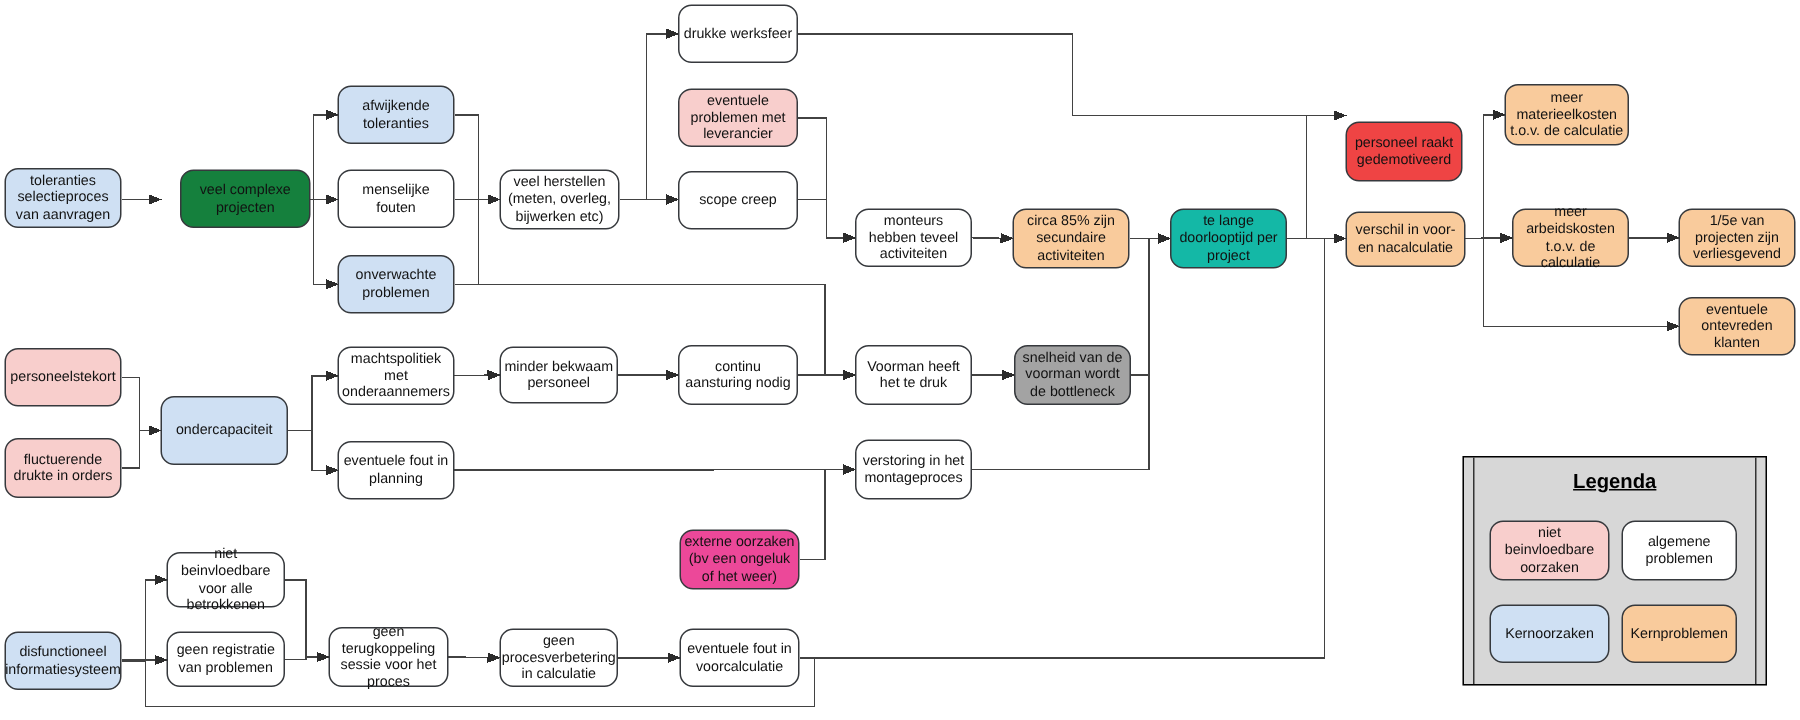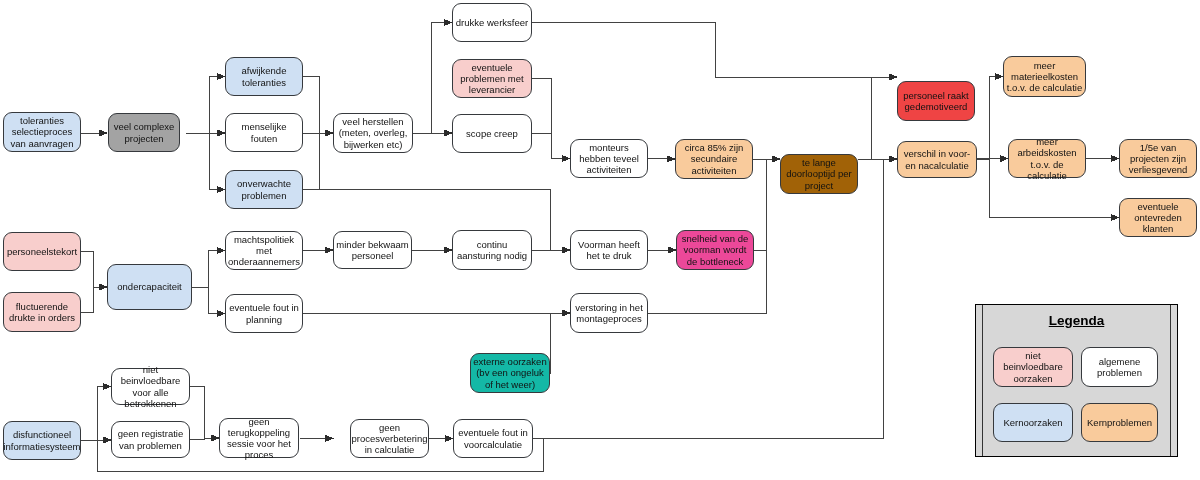--- a/index.html
+++ b/index.html
@@ -82,51 +82,51 @@
       <polyline points="81,440.5 97,440.5 97,471 543,471 543,438.5 883,438.5 883,159 897,159" fill="none" stroke="#424242" stroke-width="1" marker-end="url(#arrowhead)"></polyline>
     </svg>
 
   <div id="legend-box" style="background: rgb(215, 215, 215); border-color: rgb(0, 0, 0);">
     <div class="legend-inner-line left"></div>
     <div class="legend-inner-line right"></div>
     <div id="legend-title">Legenda</div>
   </div>
 
 <div class="node" style="left: 3px; top: 112px; width: 78px; height: 40px; background: rgb(207, 224, 243); border-color: rgb(54, 57, 61); color: rgb(18, 18, 18);">toleranties selectieproces van aanvragen</div>
-    <div class="node" style="left: 108px; top: 113px; width: 72px; height: 39px; background: #a3a3a3; border-color: rgb(54, 57, 61); color: rgb(18, 18, 18);">veel complexe projecten</div>
+    <div class="node" style="left: 120px; top: 113px; width: 87px; height: 39px; background: #15803d; border-color: rgb(54, 57, 61); color: rgb(18, 18, 18);">veel complexe projecten</div>
     <div class="node" style="left: 225px; top: 57px; width: 78px; height: 39px; background: rgb(207, 224, 243); border-color: rgb(54, 57, 61); color: rgb(18, 18, 18);">afwijkende toleranties</div>
     <div class="node" style="left: 225px; top: 113px; width: 78px; height: 39px; background: rgb(255, 255, 255); border-color: rgb(54, 57, 61); color: rgb(18, 18, 18);">menselijke fouten</div>
     <div class="node" style="left: 225px; top: 170px; width: 78px; height: 39px; background: rgb(207, 224, 243); border-color: rgb(54, 57, 61); color: rgb(18, 18, 18);">onverwachte problemen</div>
     <div class="node" style="left: 333px; top: 113px; width: 80px; height: 40px; background: rgb(255, 255, 255); border-color: rgb(54, 57, 61); color: rgb(18, 18, 18);">veel herstellen (meten, overleg, bijwerken etc)</div>
     <div class="node" style="left: 452px; top: 3px; width: 80px; height: 39px; background: rgb(255, 255, 255); border-color: rgb(54, 57, 61); color: rgb(18, 18, 18);">drukke werksfeer</div>
     <div class="node" style="left: 452px; top: 59px; width: 80px; height: 39px; background: rgb(248, 206, 204); border-color: rgb(54, 57, 61); color: rgb(18, 18, 18);">eventuele problemen met leverancier</div>
     <div class="node" style="left: 452px; top: 114px; width: 80px; height: 39px; background: rgb(255, 255, 255); border-color: rgb(54, 57, 61); color: rgb(18, 18, 18);">scope creep</div>
     <div class="node" style="left: 570px; top: 139px; width: 78px; height: 39px; background: rgb(255, 255, 255); border-color: rgb(54, 57, 61); color: rgb(18, 18, 18);">monteurs hebben teveel activiteiten</div>
     <div class="node" style="left: 675px; top: 139px; width: 78px; height: 40px; background: rgb(249, 203, 156); border-color: rgb(54, 57, 61); color: rgb(18, 18, 18); text-align: center;">circa 85% zijn secundaire activiteiten</div>
-    <div class="node" style="left: 780px; top: 139px; width: 78px; height: 40px; background: #a16207; border-color: rgb(54, 57, 61); color: rgb(18, 18, 18); margin-top: 15px;">te lange doorlooptijd per project</div>
+    <div class="node" style="left: 780px; top: 139px; width: 78px; height: 40px; background: #14b8a6; border-color: rgb(54, 57, 61); color: rgb(18, 18, 18);">te lange doorlooptijd per project</div>
     <div class="node" style="left: 897px; top: 57px; width: 78px; height: 40px; background: #ef4444; border-color: rgb(54, 57, 61); color: rgb(18, 18, 18); margin-top: 24px;">personeel raakt gedemotiveerd</div>
     <div class="node" style="left: 1003px; top: 56px; width: 83px; height: 41px; background: rgb(249, 203, 156); border-color: rgb(54, 57, 61); color: rgb(18, 18, 18);">meer materieelkosten t.o.v. de calculatie</div>
     <div class="node" style="left: 897px; top: 141px; width: 80px; height: 37px; background: rgb(249, 203, 156); border-color: rgb(54, 57, 61); color: rgb(18, 18, 18);">verschil in voor- en nacalculatie</div>
     <div class="node" style="left: 1008px; top: 139px; width: 78px; height: 39px; background: rgb(249, 203, 156); border-color: rgb(54, 57, 61); color: rgb(18, 18, 18);">meer arbeidskosten t.o.v. de calculatie</div>
     <div class="node" style="left: 1119px; top: 139px; width: 78px; height: 39px; background: rgb(249, 203, 156); border-color: rgb(54, 57, 61); color: rgb(18, 18, 18);">1/5e van projecten zijn verliesgevend</div>
     <div class="node" style="left: 1119px; top: 198px; width: 78px; height: 39px; background: rgb(249, 203, 156); border-color: rgb(54, 57, 61); color: rgb(18, 18, 18);">eventuele ontevreden klanten</div>
     <div class="node" style="left: 3px; top: 232px; width: 78px; height: 39px; background: rgb(248, 206, 204); border-color: rgb(54, 57, 61); color: rgb(18, 18, 18);">personeelstekort</div>
     <div class="node" style="left: 3px; top: 292px; width: 78px; height: 40px; background: rgb(248, 206, 204); border-color: rgb(54, 57, 61); color: rgb(18, 18, 18);">fluctuerende drukte in orders</div>
     <div class="node" style="left: 107px; top: 264px; width: 85px; height: 46px; background: rgb(207, 224, 243); border-color: rgb(54, 57, 61); color: rgb(18, 18, 18);">ondercapaciteit</div>
     <div class="node" style="left: 225px; top: 231px; width: 78px; height: 39px; background: rgb(255, 255, 255); border-color: rgb(54, 57, 61); color: rgb(18, 18, 18);">machtspolitiek met onderaannemers</div>
     <div class="node" style="left: 333px; top: 231px; width: 79px; height: 38px; background: rgb(255, 255, 255); border-color: rgb(54, 57, 61); color: rgb(18, 18, 18);">minder bekwaam personeel</div>
     <div class="node" style="left: 452px; top: 230px; width: 80px; height: 40px; background: rgb(255, 255, 255); border-color: rgb(54, 57, 61); color: rgb(18, 18, 18);">continu aansturing nodig</div>
     <div class="node" style="left: 570px; top: 230px; width: 78px; height: 40px; background: rgb(255, 255, 255); border-color: rgb(54, 57, 61); color: rgb(18, 18, 18);">Voorman heeft het te druk</div>
-    <div class="node" style="left: 676px; top: 230px; width: 78px; height: 40px; background: #ec4899; border-color: rgb(54, 57, 61); color: rgb(18, 18, 18);">snelheid van de voorman wordt de bottleneck</div>
+    <div class="node" style="left: 676px; top: 230px; width: 78px; height: 40px; background: #a3a3a3; border-color: rgb(54, 57, 61); color: rgb(18, 18, 18);">snelheid van de voorman wordt de bottleneck</div>
     <div class="node" style="left: 225px; top: 294px; width: 78px; height: 39px; background: rgb(255, 255, 255); border-color: rgb(54, 57, 61); color: rgb(18, 18, 18);">eventuele fout in planning</div>
     <div class="node" style="left: 570px; top: 293px; width: 78px; height: 40px; background: rgb(255, 255, 255); border-color: rgb(54, 57, 61); color: rgb(18, 18, 18);">verstoring in het montageproces</div>
-    <div class="node" style="left: 470px; top: 353px; width: 80px; height: 40px; background: #14b8a6; border-color: rgb(54, 57, 61); color: rgb(18, 18, 18);">externe oorzaken (bv een ongeluk of het weer)</div>
+    <div class="node" style="left: 453px; top: 353px; width: 80px; height: 40px; background: #ec4899; border-color: rgb(54, 57, 61); color: rgb(18, 18, 18);">externe oorzaken (bv een ongeluk of het weer)</div>
     <div class="node" style="left: 3px; top: 421px; width: 78px; height: 39px; background: rgb(207, 224, 243); border-color: rgb(54, 57, 61); color: rgb(18, 18, 18);">disfunctioneel informatiesysteem</div>
     <div class="node" style="left: 111px; top: 368px; width: 79px; height: 37px; background: rgb(255, 255, 255); border-color: rgb(54, 57, 61); color: rgb(18, 18, 18);">niet beinvloedbare voor alle betrokkenen</div>
     <div class="node" style="left: 111px; top: 421px; width: 79px; height: 37px; background: rgb(255, 255, 255); border-color: rgb(54, 57, 61); color: rgb(18, 18, 18);">geen registratie van problemen</div>
     <div class="node" style="left: 219px; top: 418px; width: 80px; height: 40px; background: rgb(255, 255, 255); border-color: rgb(54, 57, 61); color: rgb(18, 18, 18);">geen terugkoppeling sessie voor het proces</div>
-    <div class="node" style="left: 350px; top: 419px; width: 79px; height: 39px; background: rgb(255, 255, 255); border-color: rgb(54, 57, 61); color: rgb(18, 18, 18);">geen procesverbetering in calculatie</div>
+    <div class="node" style="left: 333px; top: 419px; width: 79px; height: 39px; background: rgb(255, 255, 255); border-color: rgb(54, 57, 61); color: rgb(18, 18, 18);">geen procesverbetering in calculatie</div>
     <div class="node" style="left: 453px; top: 419px; width: 80px; height: 39px; background: rgb(255, 255, 255); border-color: rgb(54, 57, 61); color: rgb(18, 18, 18);">eventuele fout in voorcalculatie</div>
     <div class="node" style="left: 993px; top: 347px; width: 80px; height: 40px; background: rgb(248, 206, 204); border-color: rgb(54, 57, 61); color: rgb(18, 18, 18);">niet beinvloedbare oorzaken</div>
     <div class="node" style="left: 1081px; top: 347px; width: 77px; height: 40px; background: rgb(255, 255, 255); border-color: rgb(54, 57, 61); color: rgb(18, 18, 18);">algemene problemen</div>
     <div class="node" style="left: 993px; top: 403px; width: 80px; height: 39px; background: rgb(207, 224, 243); border-color: rgb(54, 57, 61); color: rgb(18, 18, 18);">Kernoorzaken</div>
     <div class="node" style="left: 1081px; top: 403px; width: 77px; height: 39px; background: rgb(249, 203, 156); border-color: rgb(54, 57, 61); color: rgb(18, 18, 18);">Kernproblemen</div>
   </div>
 
 </body></html>

